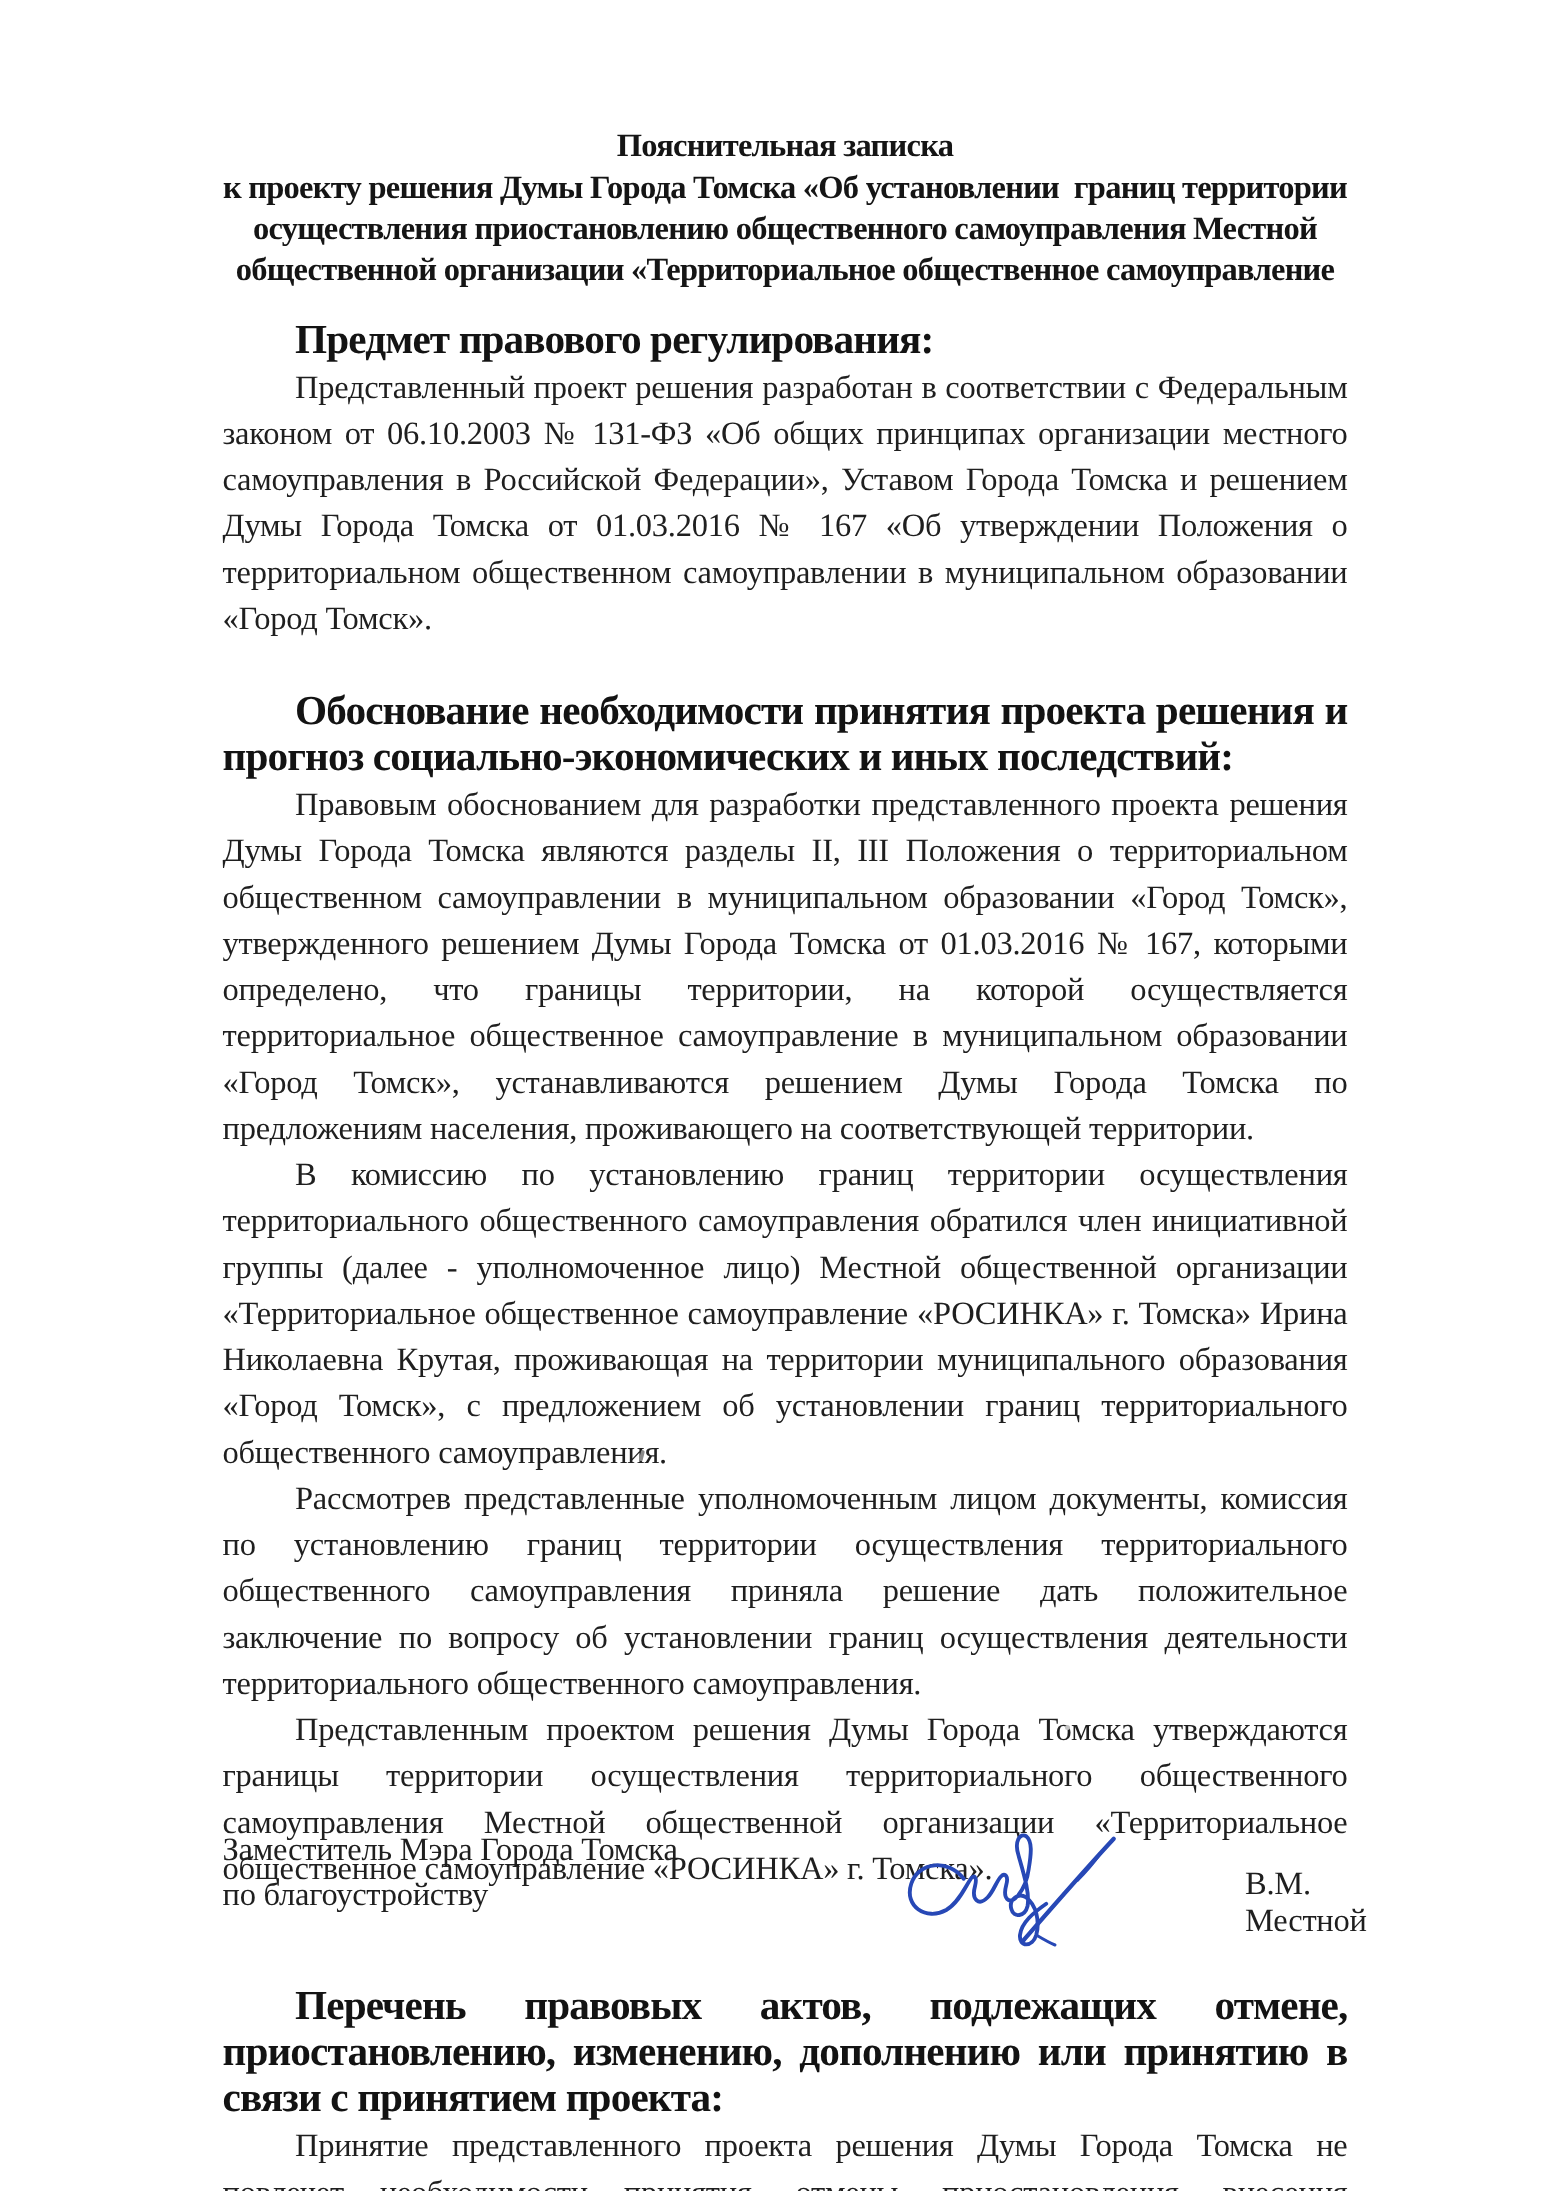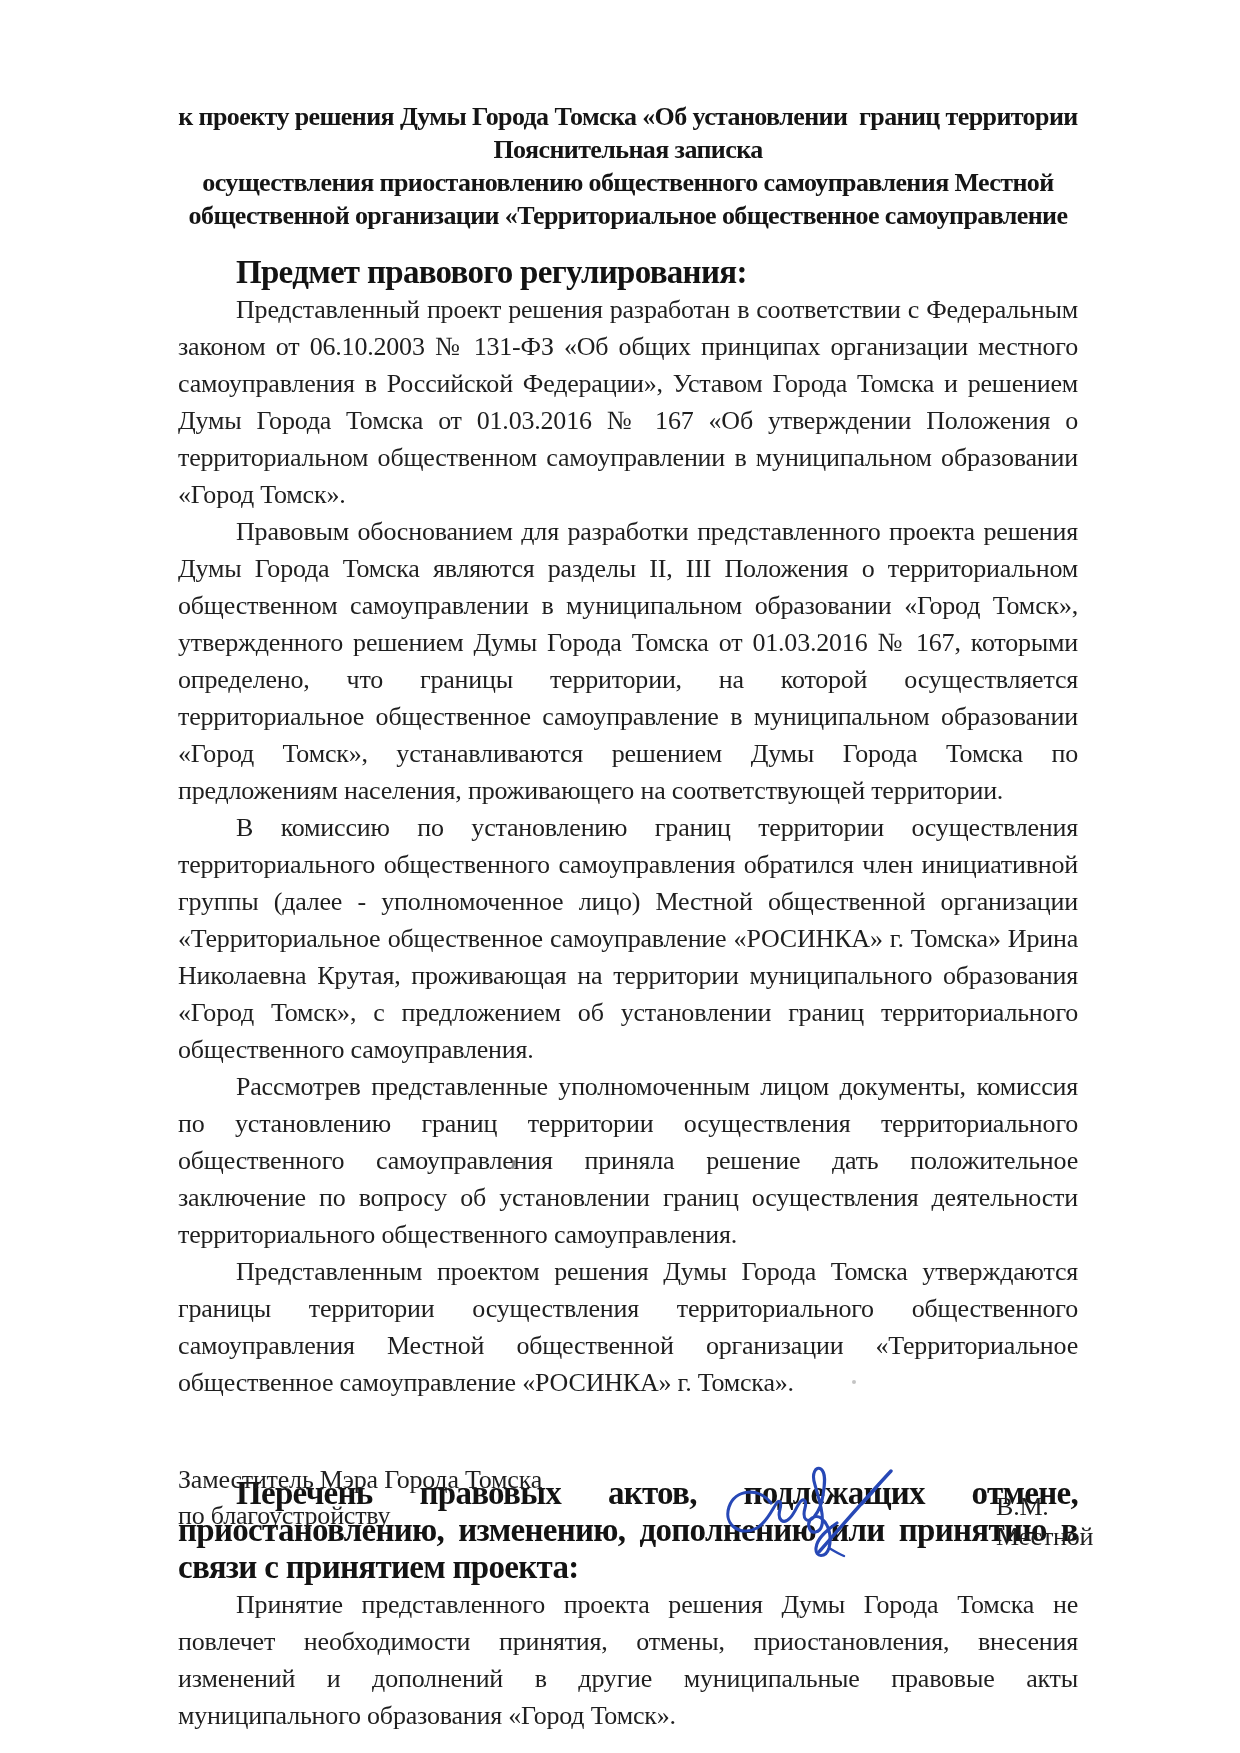--- a/index.html
+++ b/index.html
@@ -77,32 +77,33 @@
   }
 </style>
 </head>
 <body>
 
 <div class="page">
 
   <div class="content">
 
     <header>
+      <div class="title-line">Пояснительная записка</div>
       <div class="title-line">к проекту решения Думы Города Томска «Об установлении  границ территории</div>
-      <div class="title-line">Пояснительная записка</div>
       <div class="title-line">осуществления приостановлению общественного самоуправления Местной</div>
       <div class="title-line">общественной организации «Территориальное общественное самоуправление</div>
     </header>
 
     <section class="sec-1">
       <h2 class="heading">Предмет правового регулирования:</h2>
       <p class="para">Представленный проект решения разработан в соответствии с Федеральным законом от 06.10.2003 № 131-ФЗ «Об общих принципах организации местного самоуправления в Российской Федерации», Уставом Города Томска и решением Думы Города Томска от 01.03.2016 № 167 «Об утверждении Положения о территориальном общественном самоуправлении в муниципальном образовании «Город Томск».</p>
     </section>
 
     <section class="sec-2">
+      <h2 class="heading">Обоснование необходимости принятия проекта решения и прогноз социально-экономических и иных последствий:</h2>
       <p class="para">Правовым обоснованием для разработки представленного проекта решения Думы Города Томска являются разделы II, III Положения о территориальном общественном самоуправлении в муниципальном образовании «Город Томск», утвержденного решением Думы Города Томска от 01.03.2016 № 167, которыми определено, что границы территории, на которой осуществляется территориальное общественное самоуправление в муниципальном образовании «Город Томск», устанавливаются решением Думы Города Томска по предложениям населения, проживающего на соответствующей территории.</p>
       <p class="para">В комиссию по установлению границ территории осуществления территориального общественного самоуправления обратился член инициативной группы (далее - уполномоченное лицо) Местной общественной организации «Территориальное общественное самоуправление «РОСИНКА» г. Томска» Ирина Николаевна Крутая, проживающая на территории муниципального образования «Город Томск», с предложением об установлении границ территориального общественного самоуправления.</p>
       <p class="para">Рассмотрев представленные уполномоченным лицом документы, комиссия по установлению границ территории осуществления территориального общественного самоуправления приняла решение дать положительное заключение по вопросу об установлении границ осуществления деятельности территориального общественного самоуправления.</p>
       <p class="para">Представленным проектом решения Думы Города Томска утверждаются границы территории осуществления территориального общественного самоуправления Местной общественной организации «Территориальное общественное самоуправление «РОСИНКА» г. Томска».</p>
     </section>
 
     <section class="sec-3">
       <h2 class="heading">Перечень правовых актов, подлежащих отмене, приостановлению, изменению, дополнению или принятию в связи с принятием проекта:</h2>
       <p class="para">Принятие представленного проекта решения Думы Города Томска не повлечет необходимости принятия, отмены, приостановления, внесения изменений и дополнений в другие муниципальные правовые акты муниципального образования «Город Томск».</p>
     </section>

